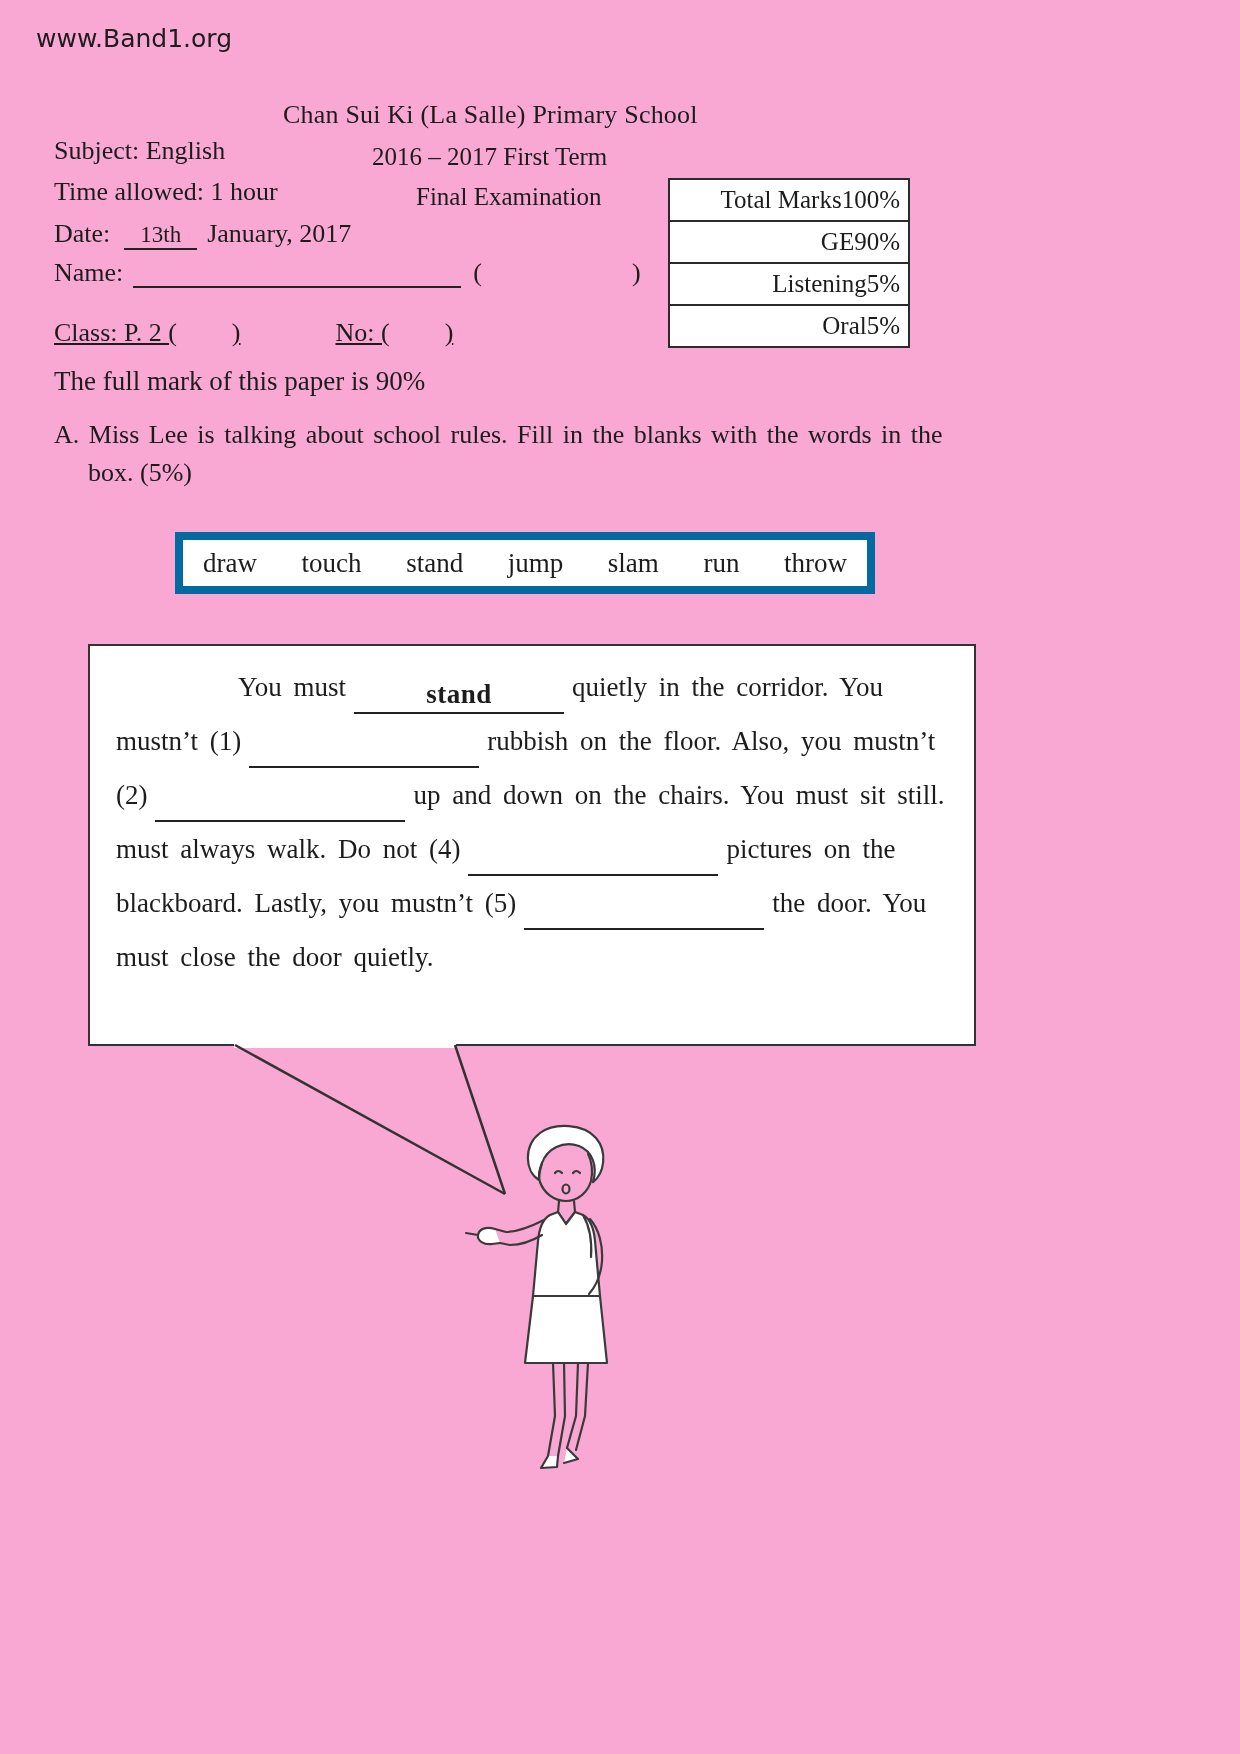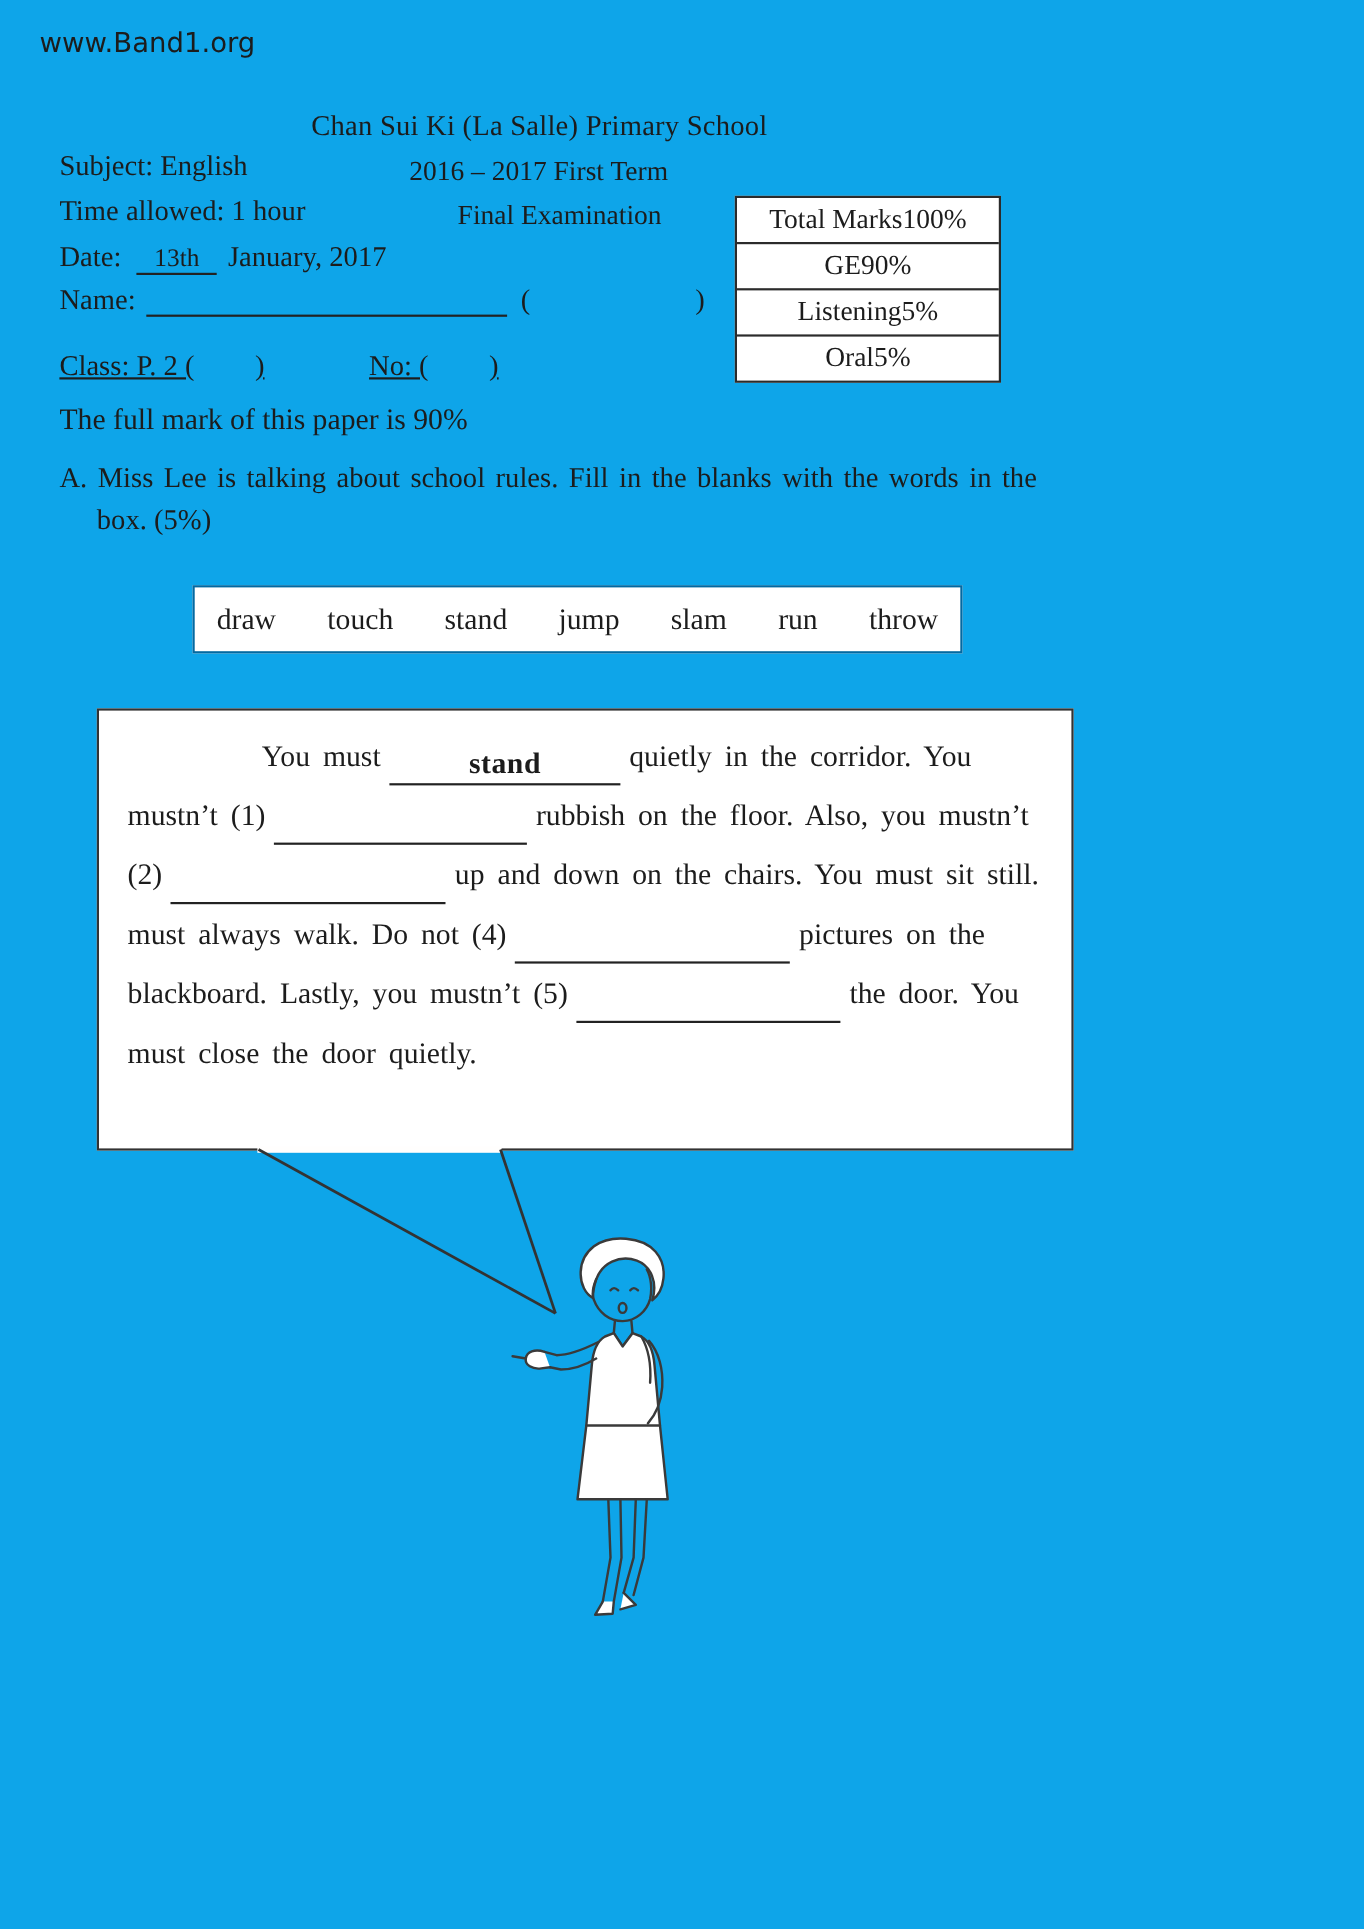--- a/index.html
+++ b/index.html
@@ -1,40 +1,40 @@
 <!DOCTYPE html>
 <html><head>
 <meta charset="utf-8">
 <style>
   html,body{margin:0;padding:0;background:#fff;}
   .page{
-    position:relative;width:1240px;height:1754px;background:#0ea5e9;
+    position:relative;width:1240px;height:1754px;background:#f9a8d4;
     font-family:"Liberation Serif", serif;color:#1c1c1c;overflow:hidden;
   }
   .abs{position:absolute;}
   .watermark{left:36px;top:24px;font-family:"DejaVu Sans",sans-serif;font-size:25px;}
   .school{left:283px;top:100px;font-size:26px;letter-spacing:.2px;}
   .term{left:372px;top:143px;font-size:25px;}
   .exam{left:416px;top:183px;font-size:25px;}
   .subject{left:54px;top:136px;font-size:26px;}
   .time{left:54px;top:177px;font-size:26px;}
   .dateline{left:54px;top:219px;font-size:26px;white-space:nowrap;}
   .date-day{display:inline-block;border-bottom:2px solid #222;padding:0 16px;margin:0 10px 0 14px;font-size:23px;}
   .nameline{left:54px;top:258px;font-size:26px;white-space:nowrap;}
   .name-underline{display:inline-block;width:328px;border-bottom:2px solid #222;height:26px;margin-left:10px;vertical-align:bottom;}
   .sp{display:inline-block;}
   .sp150{width:150px;} .sp55{width:55px;} .sp95{width:95px;} .sp12{width:12px;}
   .classline{left:54px;top:318px;font-size:26px;white-space:nowrap;text-decoration:underline;}
   .marks{left:668px;top:178px;width:238px;border:2px solid #2b2b2b;font-size:25px;background:#fff;}
-  .marks-row{display:flex;justify-content:center;align-items:center;padding:3px 8px;height:34px;border-bottom:2px solid #2b2b2b;}
+  .marks-row{display:flex;justify-content:flex-end;align-items:center;padding:3px 8px;height:34px;border-bottom:2px solid #2b2b2b;}
   .marks-row:last-child{border-bottom:none;}
   .fullmark{left:54px;top:366px;font-size:27px;}
   .instr1{left:54px;top:420px;font-size:26px;word-spacing:3px;}
   .instr2{left:88px;top:458px;font-size:26px;text-align:center;}
-  .wordbox{left:175px;top:532px;width:700px;height:62px;border:2px solid #0369a1;
+  .wordbox{left:175px;top:532px;width:700px;height:62px;border:8px solid #0369a1;
     display:flex;align-items:center;justify-content:space-between;padding:0 20px;box-sizing:border-box;font-size:27px;background:#fff;}
   .bubble{left:88px;top:644px;width:888px;height:402px;border:2px solid #333;box-sizing:border-box;
     padding:14px 26px 0 26px;font-size:27px;background:#fff;}
   .p-line{height:54px;line-height:54px;white-space:nowrap;word-spacing:5px;}
   .p-line.indent{padding-left:122px;}
   .blank{display:inline-block;border-bottom:2px solid #222;height:40px;line-height:44px;
     vertical-align:bottom;text-align:center;margin:0 8px;}
   .blank.ans{font-weight:bold;letter-spacing:.5px;}
   .w210{width:210px;} .w230{width:230px;} .w240{width:240px;} .w250{width:250px;}
   .tail{left:150px;top:1042px;}

